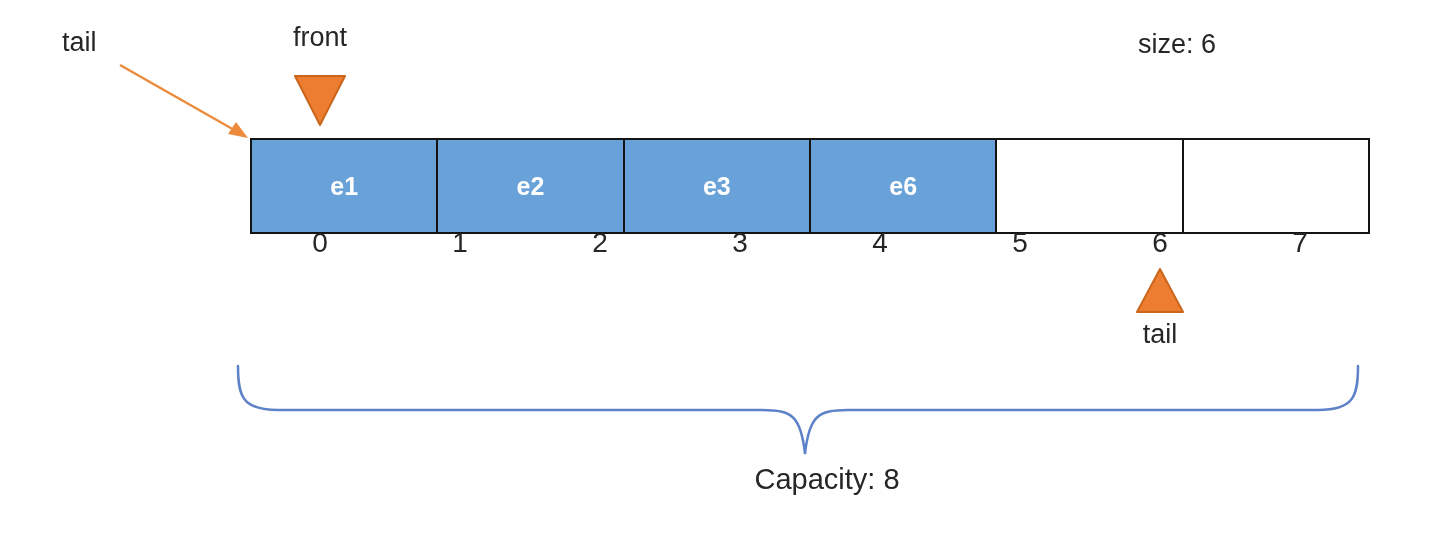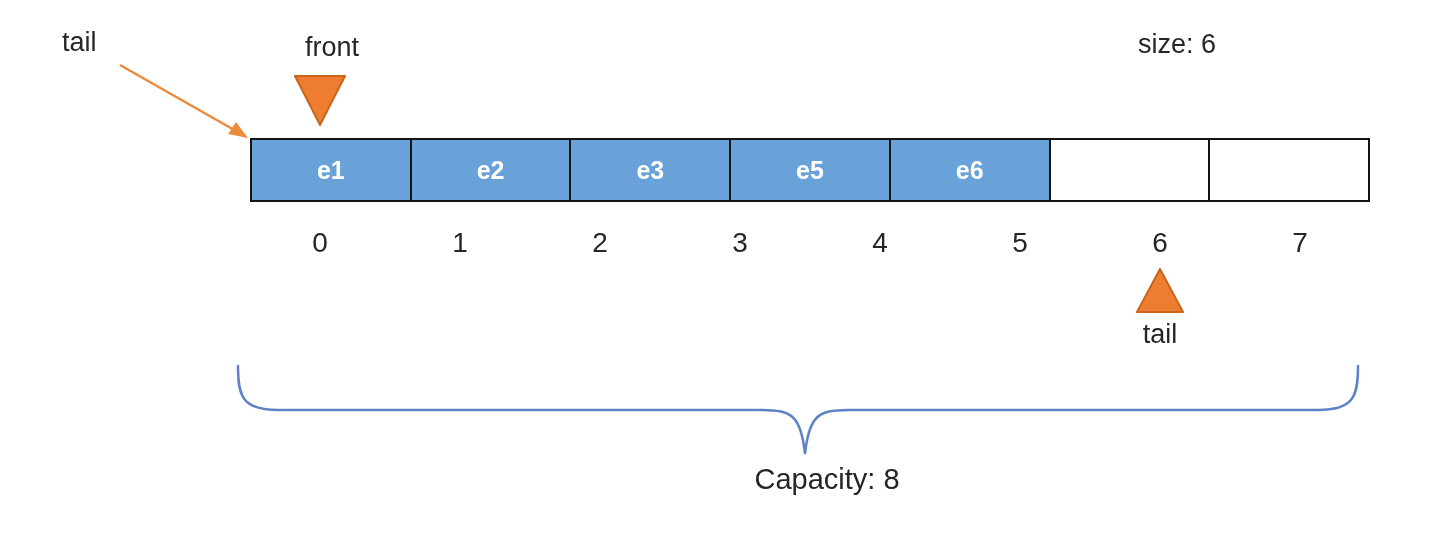--- a/index.html
+++ b/index.html
@@ -20,21 +20,21 @@
     color: var(--label-text, #262626);
   }
   .label.centered { transform: translateX(-50%); }
   .capacity-label { font-size: 29px; }
 
   .array {
     position: absolute;
     left: 250px;
     top: 138px;
     width: 1120px;
-    height: 64px;
+    height: 96px;
     display: flex;
     box-sizing: border-box;
     border: 2px solid var(--cell-border, #111);
     background: #ffffff;
   }
   .cell {
     flex: 1 1 0;
     display: flex;
     align-items: center;
     justify-content: center;
@@ -87,33 +87,32 @@
     stroke-linecap: round;
   }
 </style>
 </head>
 <body>
 
 <div class="stage">
 
   <div class="label" style="left:62px; top:28px;">tail</div>
 
-  <div class="label centered" id="front-label" style="top: 33px; left: 320px; margin-left: 12px;">front</div>
+  <div class="label centered" id="front-label" style="top: 23px; left: 320px;">front</div>
 
   <div class="label" style="left:1138px; top:30px;">size: 6</div>
 
   <div class="label centered" id="tail-label" style="top: 320px; left: 1160px;">tail</div>
 
   <div class="label centered capacity-label" style="left:827px; top:464px;">Capacity: 8</div>
 
   <div class="array" id="array-row">
       <div class="cell filled">e1</div>
       <div class="cell filled">e2</div>
       <div class="cell filled">e3</div>
-      <div class="cell filled">e5</div>
       <div class="cell filled">e6</div>
       <div class="cell"></div>
       <div class="cell"></div>
     </div>
 
   <div class="indices" id="index-row">
       <div class="idx">0</div>
       <div class="idx">1</div>
       <div class="idx">2</div>
       <div class="idx">3</div>

